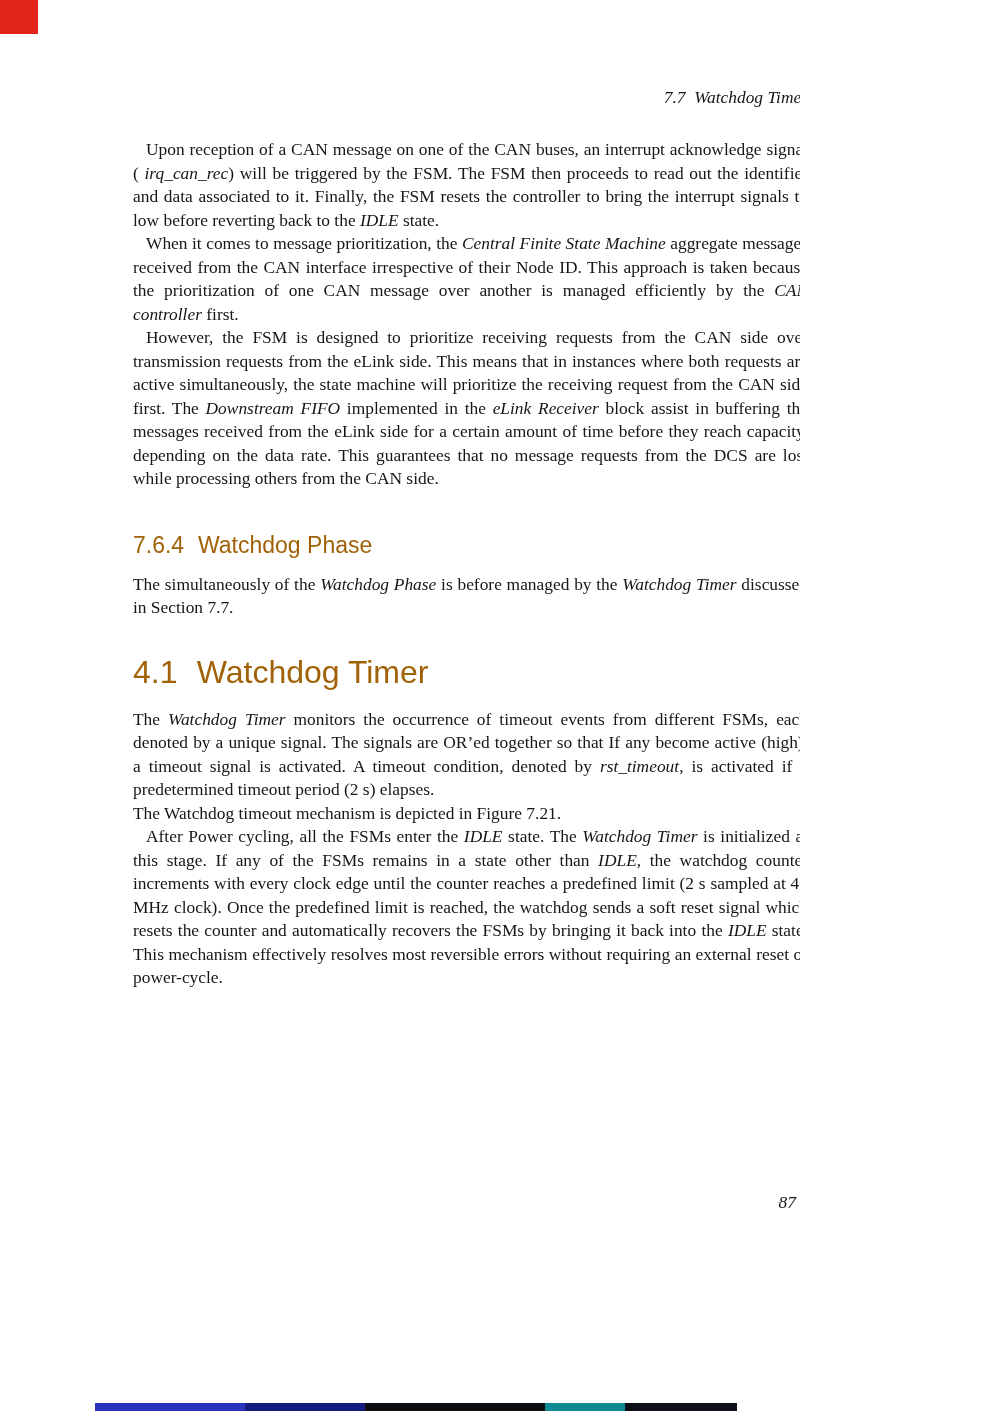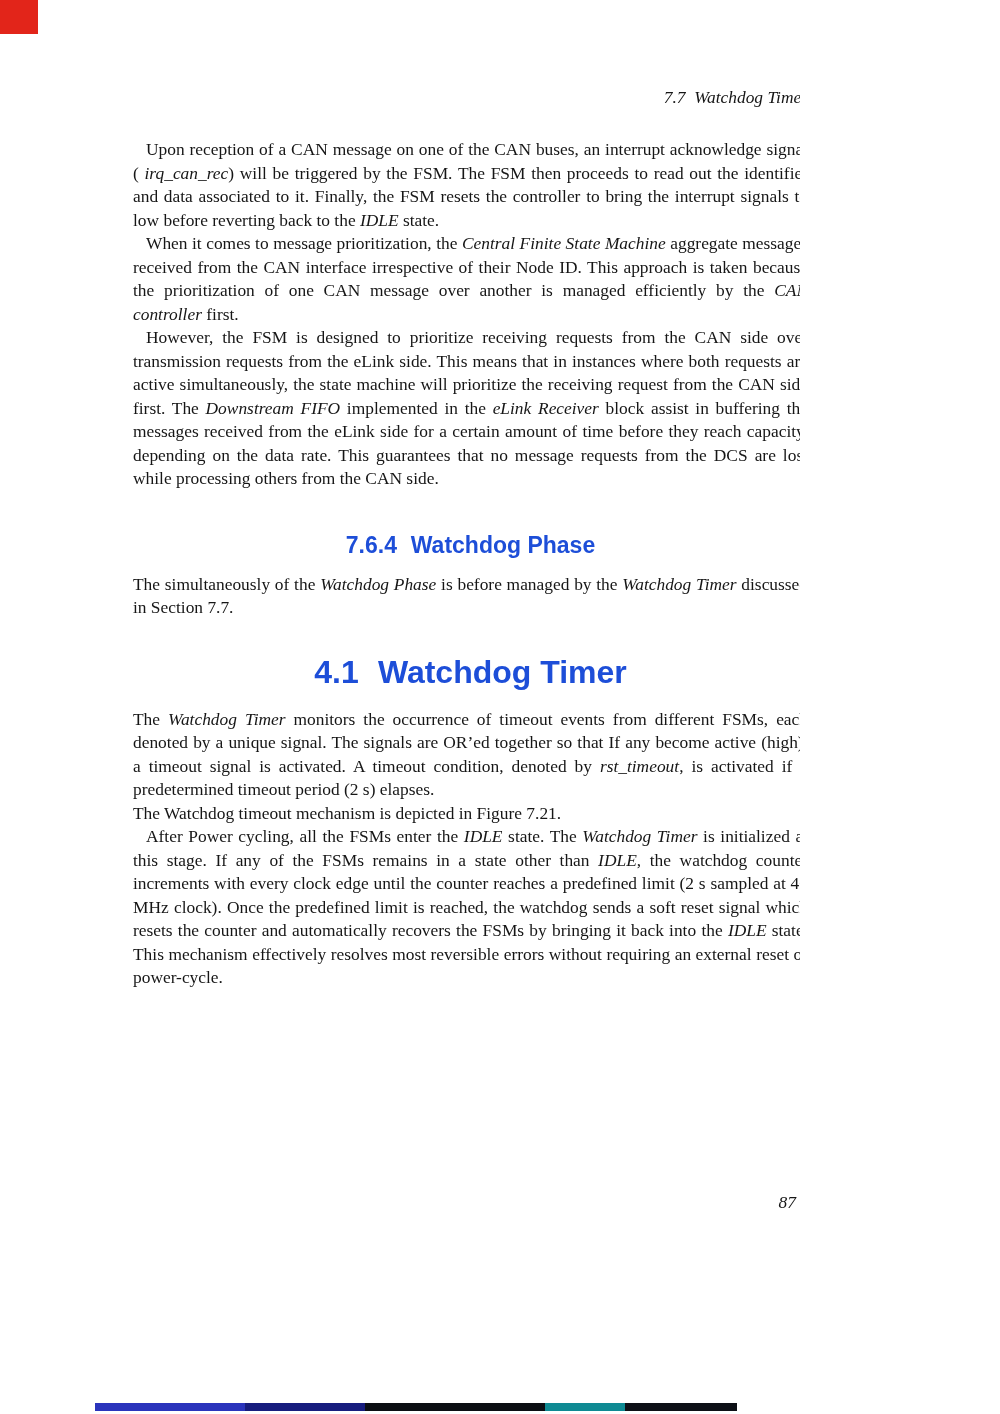--- a/index.html
+++ b/index.html
@@ -30,23 +30,23 @@
     width: 675px;
     font-size: 17.4px;
     line-height: 23.5px;
     text-align: justify;
   }
   .para { margin: 0; }
   .para.indent { text-indent: 13px; }
   .para em { font-style: italic; }
   .h-top, .h-sub {
     font-family: "Liberation Sans", "DejaVu Sans", sans-serif;
-    font-weight: bold;
-    color: #1d4ed8;
-    text-align: center;
+    font-weight: normal;
+    color: #a16207;
+    text-align: left;
   }
   .h-top  { font-size: 32px; line-height: 40px; margin: 32px 0 16px 0; }
   .h-sub  { font-size: 23px; line-height: 30px; margin: 39px 0 13px 0; }
   .h-num  { display: inline-block; margin-right: 0.6em; }
   .page-number {
     position: absolute;
     top: 1192px;
     left: 121px;
     width: 675px;
     text-align: right;

